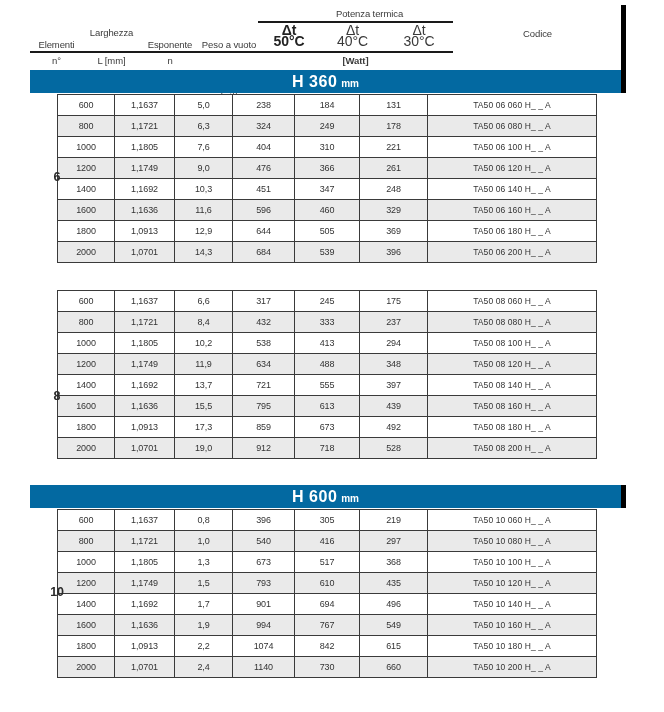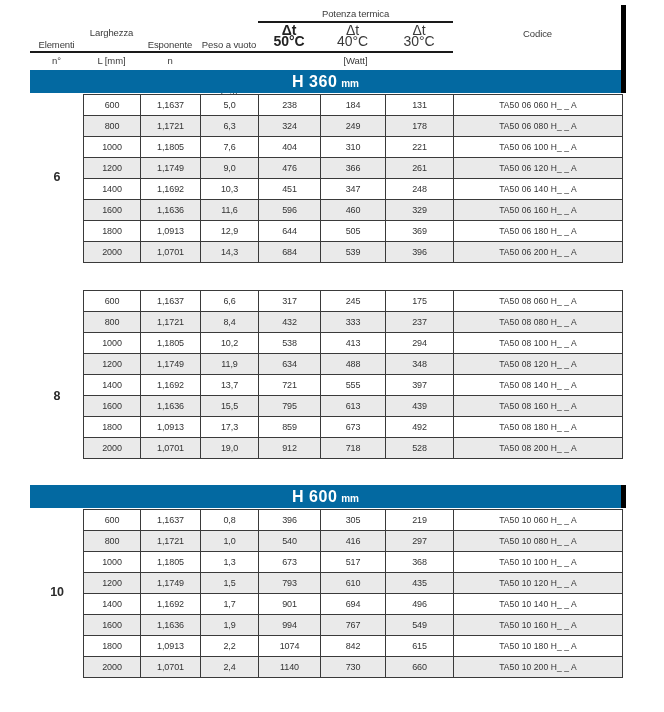--- a/index.html
+++ b/index.html
@@ -20,36 +20,36 @@
   }
   .band-title{font-size:16px;font-weight:bold;letter-spacing:0.5px;}
   .band-unit{font-size:10px;font-weight:bold;padding-left:4px;}
   .band-bar{position:absolute;right:-5px;top:0;width:5px;height:100%;background:#000;}
   .elem-num{
     position:absolute;left:12px;top:100px;width:30px;text-align:center;
     font-size:12.5px;font-weight:bold;color:#2b2b2b;
   }
   table.data-table{
     border-collapse:collapse;table-layout:fixed;width:539px;
-    margin-left:53px;margin-top:1px;
+    margin-left:27px;margin-top:1px;
   }
   table.data-table td{
     border:1px solid #3a3a3a;height:20px;text-align:center;
     font-size:9px;color:#333;padding:0;overflow:hidden;white-space:nowrap;
   }
   table.data-table td.codice{font-size:8.5px;letter-spacing:0.1px;}
   table.data-table tr:nth-child(even){background:#eaeaea;}
   table.data-table tr:nth-child(odd){background:#ffffff;}
 </style>
 </head>
 <body>
 
 <div class="page">
 
-  <div class="hlabel" style="left:258px;top:8px;width:195px;">Potenza termica</div>
+  <div class="hlabel" style="left:272px;top:8px;width:195px;">Potenza termica</div>
   <div class="rule" style="left:258px;top:21px;width:195px;"></div>
 
   <div class="dtblock bold" style="left:258px;top:25px;width:62px;">
     <div>Δt</div>
     <div>50°C</div>
   </div>
   <div class="dtblock" style="left:320px;top:25px;width:65px;">
     <div>Δt</div>
     <div>40°C</div>
   </div>
@@ -63,21 +63,21 @@
   <div class="hlabel" style="left:140px;top:39px;width:60px;">Esponente</div>
   <div class="hlabel" style="left:200px;top:39px;width:58px;">Peso a vuoto</div>
   <div class="hlabel" style="left:453px;top:28px;width:169px;">Codice</div>
 
   <div class="rule" style="left:30px;top:51px;width:423px;"></div>
 
   <div class="hlabel" style="left:30px;top:55px;width:53px;">n°</div>
   <div class="hlabel" style="left:83px;top:55px;width:57px;">L [mm]</div>
   <div class="hlabel" style="left:140px;top:55px;width:60px;">n</div>
   <div class="hlabel" style="left:200px;top:55px;width:58px;margin-top:29px;">[Kg]</div>
-  <div class="hlabel" style="left:258px;top:55px;width:195px;">[Watt]</div>
+  <div class="hlabel" style="left:258px;top:55px;width:195px;font-weight:bold;">[Watt]</div>
 
   <div class="header-bar"></div>
 
   <div id="sections-root">
   <div class="section" style="top: 70px;">
     <div class="band">
       <span class="band-title">H 360</span><span class="band-unit">mm</span>
       <div class="band-bar"></div>
     </div>
     <div class="elem-num">6</div>

